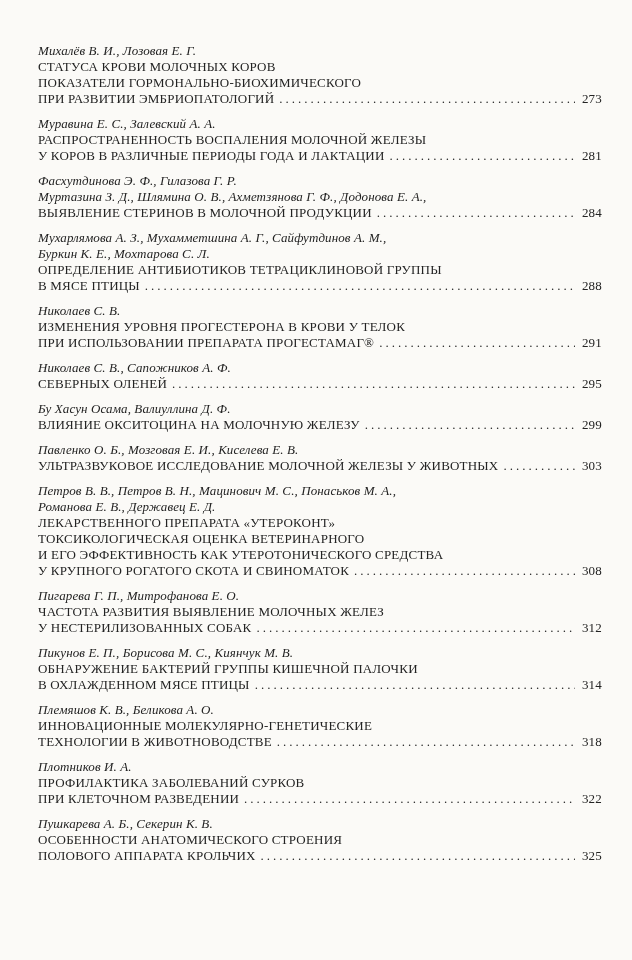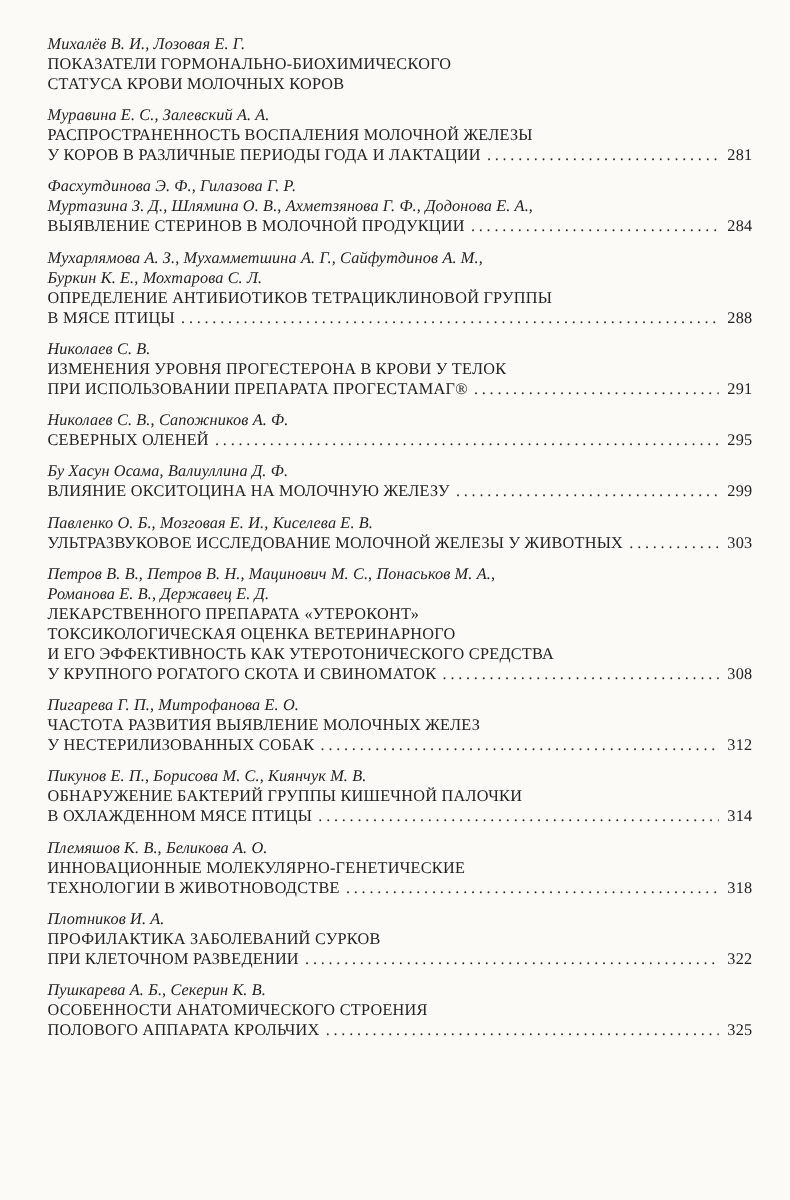--- a/index.html
+++ b/index.html
@@ -10,20 +10,21 @@
     background: #fbfaf7;
     font-family: "Liberation Serif", "DejaVu Serif", serif;
     color: #232323;
   }
 
   .page {
     width: 632px;
     height: 844px;
     padding: 27px 30px 20px 38px;
     overflow: hidden;
+    margin-top: 16px;
   }
 
   .toc-list { width: 100%; }
 
   .entry {
     margin-bottom: 9px;
     font-size: 13px;
     line-height: 16px;
   }
 
@@ -66,22 +67,27 @@
 </head>
 <body>
 
 <div class="page">
   <div class="toc-list">
   <div class="entry">
     <div class="authors">
           <div class="author-line">Михалёв В. И., Лозовая Е. Г.</div>
         </div>
     <div class="title">
+          <div class="title-line">СТАТУСА КРОВИ МОЛОЧНЫХ КОРОВ</div>
           <div class="title-line">ПОКАЗАТЕЛИ ГОРМОНАЛЬНО-БИОХИМИЧЕСКОГО</div>
-          <div class="title-line">СТАТУСА КРОВИ МОЛОЧНЫХ КОРОВ</div>
+          <div class="title-line last-line">
+            <span class="title-text">ПРИ РАЗВИТИИ ЭМБРИОПАТОЛОГИЙ</span>
+            <span class="leader"></span>
+            <span class="page-num">273</span>
+          </div>
         </div>
   </div>
 
 
   <div class="entry">
     <div class="authors">
           <div class="author-line">Муравина Е. С., Залевский А. А.</div>
         </div>
     <div class="title">
           <div class="title-line">РАСПРОСТРАНЕННОСТЬ ВОСПАЛЕНИЯ МОЛОЧНОЙ ЖЕЛЕЗЫ</div>

